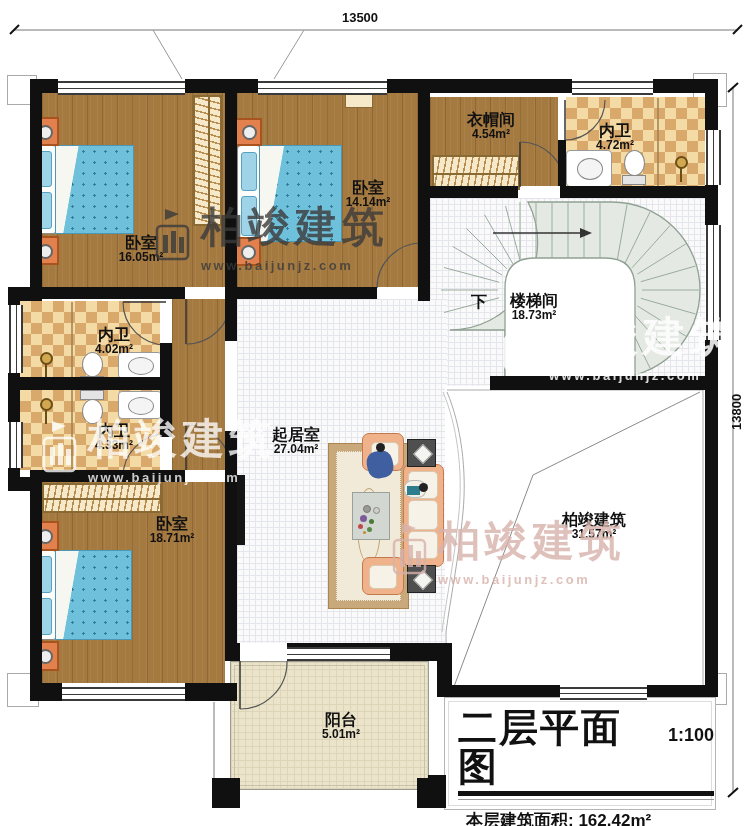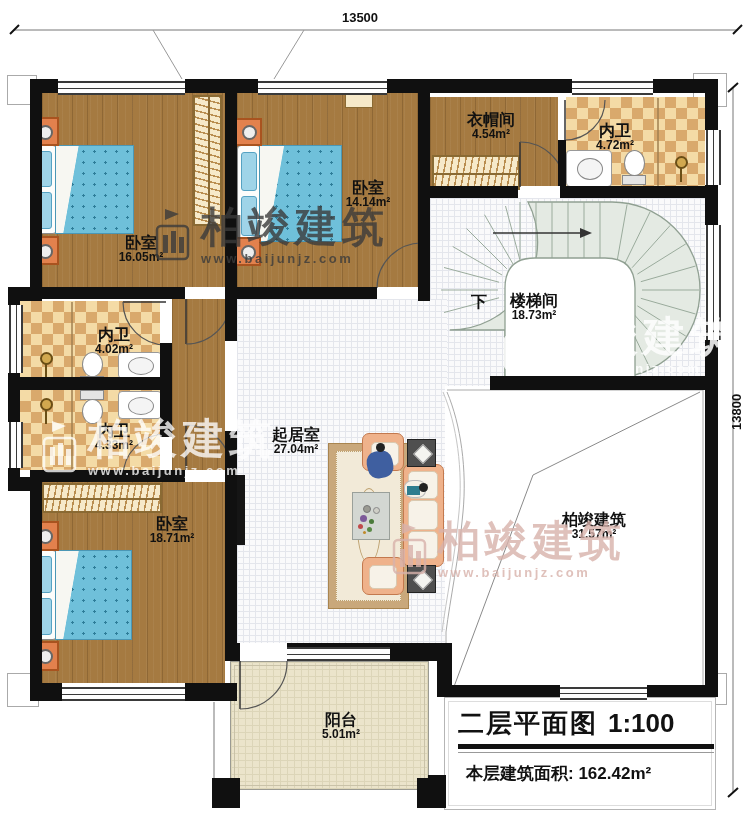--- a/index.html
+++ b/index.html
@@ -72,26 +72,26 @@
   .shower::after{content:"";position:absolute;left:3px;top:9px;width:2px;height:15px;background:#6a4e16;}
   
   .rlabel{position:absolute;transform:translate(-50%,-50%);text-align:center;white-space:nowrap;z-index:40;}
   .rname{font-size:16px;font-weight:bold;line-height:1.08;}
   .rarea{font-size:12px;font-weight:bold;line-height:1.15;}
   .dimlabel{position:absolute;font-size:13px;font-weight:bold;z-index:40;}
   .downlabel{position:absolute;font-size:16px;font-weight:bold;z-index:40;}
   
   .wm{position:absolute;display:flex;gap:6px;align-items:flex-start;font-weight:bold;z-index:60;pointer-events:none;}
   .wm-brand{font-size:42px;line-height:1;letter-spacing:5px;}
-  .wm-url{font-size:13px;letter-spacing:2.5px;margin-top:3px;}
+  .wm-url{font-size:13px;letter-spacing:2.5px;margin-top:10px;}
   
   .tblock{position:absolute;z-index:70;}
   .trow{display:flex;align-items:baseline;gap:10px;}
-  .ttitle{font-size:26px;font-weight:bold;letter-spacing:2px;line-height:1;}
-  .tscale{font-size:26px;font-weight:bold;}
+  .ttitle{font-size:39px;font-weight:bold;letter-spacing:2px;line-height:1;}
+  .tscale{font-size:18px;font-weight:bold;}
   .tbar{height:5px;background:#111;margin-top:5px;}
   .tbar2{height:1px;background:#999;margin-top:3px;}
   .tline{font-size:17px;font-weight:bold;margin-top:9px;white-space:nowrap;}
   .tline .v{font-size:17px;}
   svg.overlay{position:absolute;left:0;top:0;z-index:20;pointer-events:none;}
   .flayer{z-index:10;}  .wlayer{z-index:30;}
 </style>
 </head>
 <body>
 

